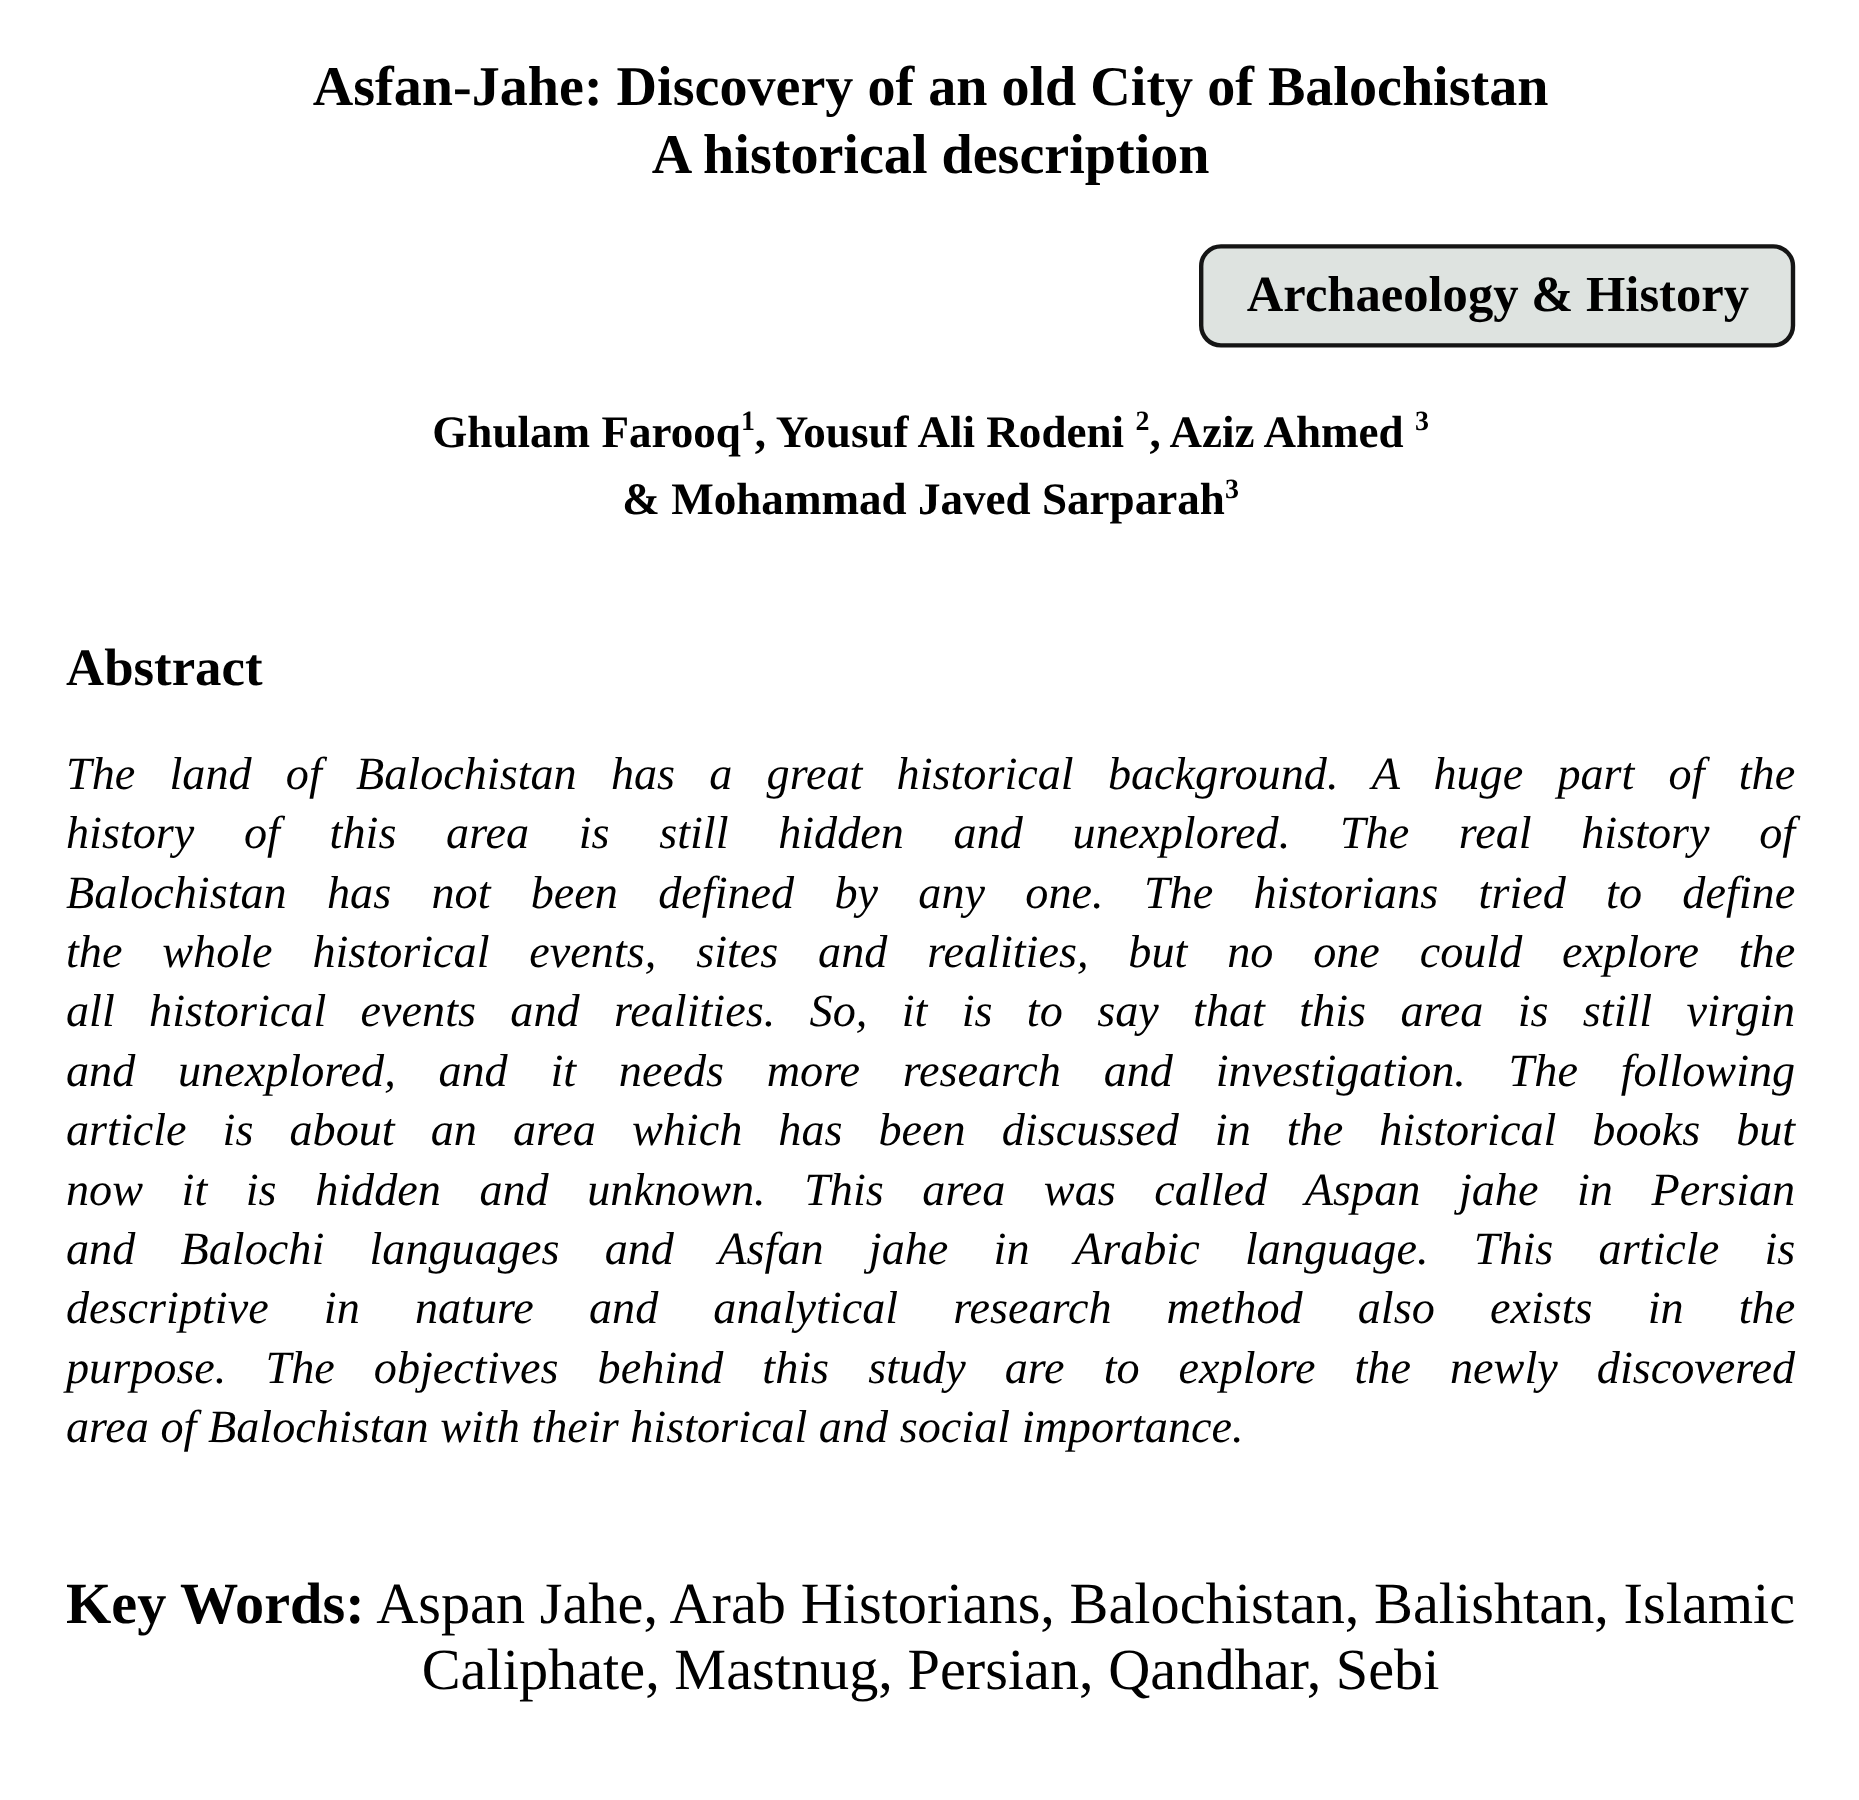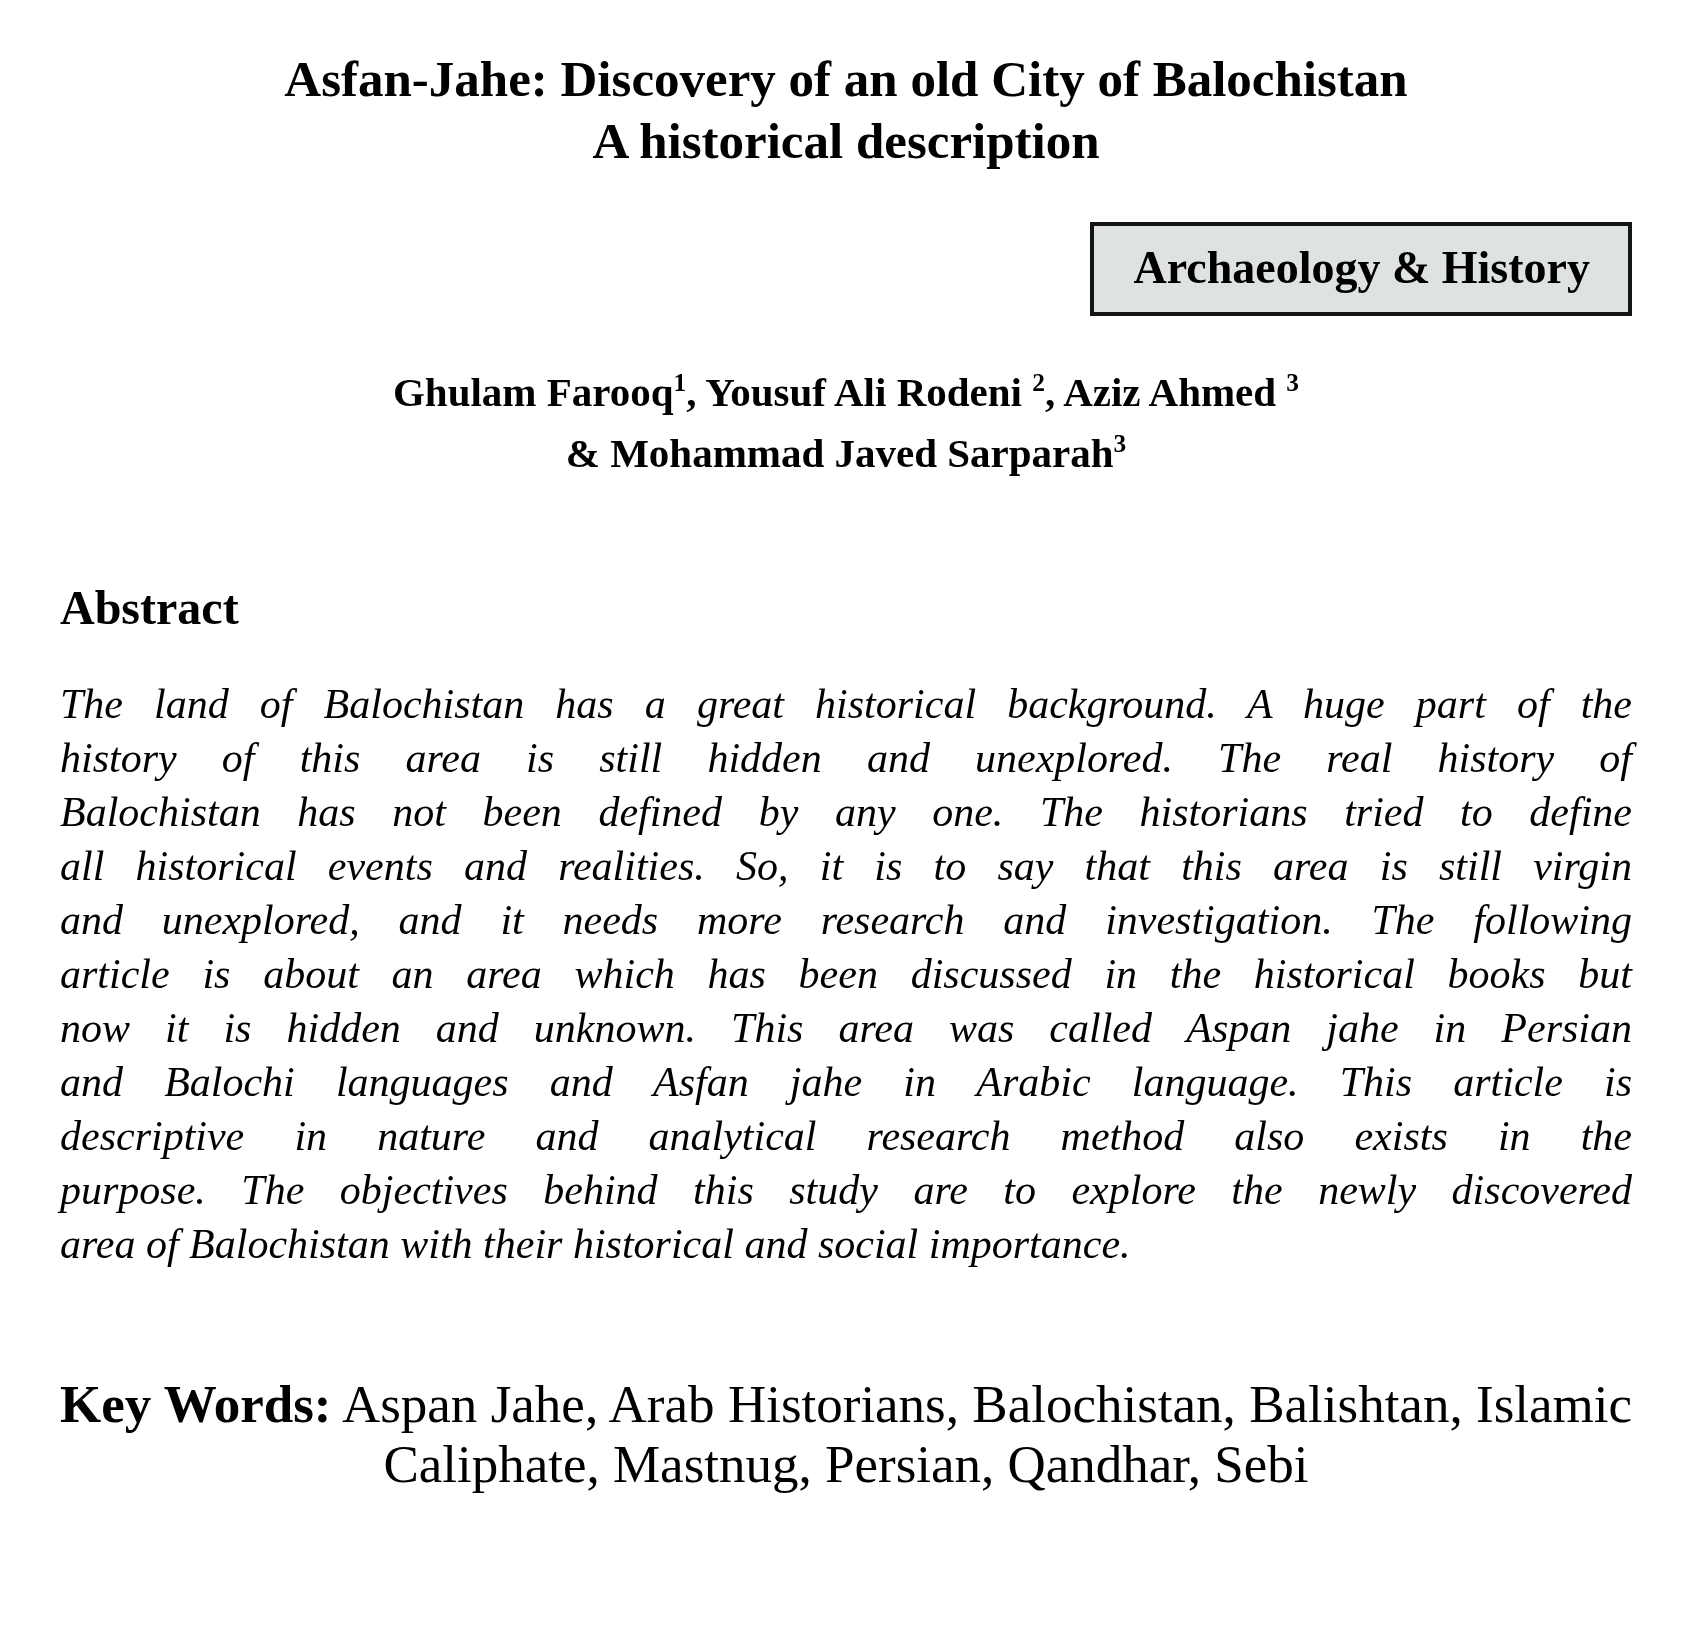--- a/index.html
+++ b/index.html
@@ -1,15 +1,15 @@
 <!DOCTYPE html>
 <html style="--page-bg: #ffffff; --text-color: #000000; --badge-bg: #dee3e0; --badge-border: #151515;"><head>
 <meta charset="utf-8">
 <style>
-  * { margin: 0; padding: 0; box-sizing: border-box; }
+  * { margin: 0; padding: 0; box-sizing: border-box; border-radius: 20px; }
 
   html, body {
     width: 1690px;
     background: #ffffff;
   }
 
   .page {
     position: relative;
     width: 1690px;
     height: 1636px;
@@ -119,20 +119,21 @@
     <div><span>Ghulam Farooq</span><sup>1</sup><span>, </span><span>Yousuf Ali Rodeni </span><sup>2</sup><span>, </span><span>Aziz Ahmed </span><sup>3</sup></div>
     <div><span>&amp; Mohammad Javed Sarparah</span><sup>3</sup></div>
   </div>
 
   <div class="abstract-heading">Abstract</div>
 
   <div class="abstract-body">
       <div class="abs-line">The land of Balochistan has a great historical background. A huge part of the</div>
       <div class="abs-line">history of this area is still hidden and unexplored. The real history of</div>
       <div class="abs-line">Balochistan has not been defined by any one. The historians tried to define</div>
+      <div class="abs-line">the whole historical events, sites and realities, but no one could explore the</div>
       <div class="abs-line">all historical events and realities. So, it is to say that this area is still virgin</div>
       <div class="abs-line">and unexplored, and it needs more research and investigation. The following</div>
       <div class="abs-line">article is about an area which has been discussed in the historical books but</div>
       <div class="abs-line">now it is hidden and unknown. This area was called Aspan jahe in Persian</div>
       <div class="abs-line">and Balochi languages and Asfan jahe in Arabic language. This article is</div>
       <div class="abs-line">descriptive in nature and analytical research method also exists in the</div>
       <div class="abs-line">purpose. The objectives behind this study are to explore the newly discovered</div>
       <div class="abs-line">area of Balochistan with their historical and social importance.</div>
     </div>
 

